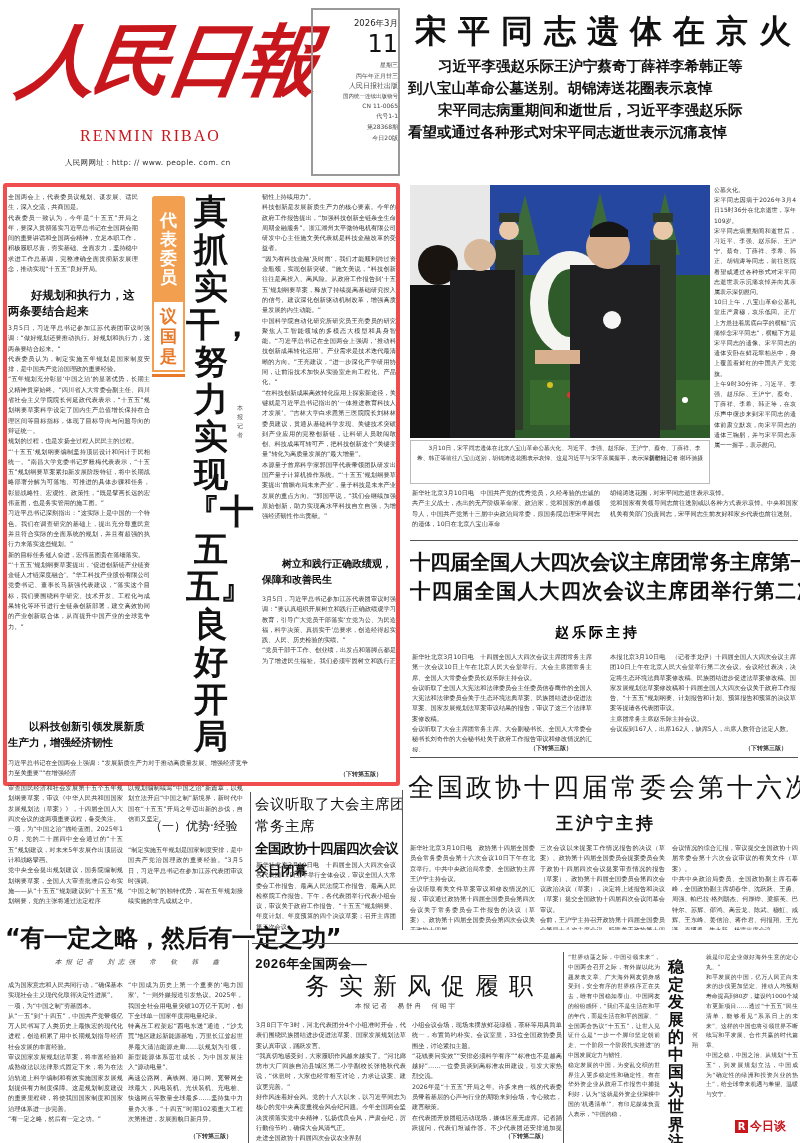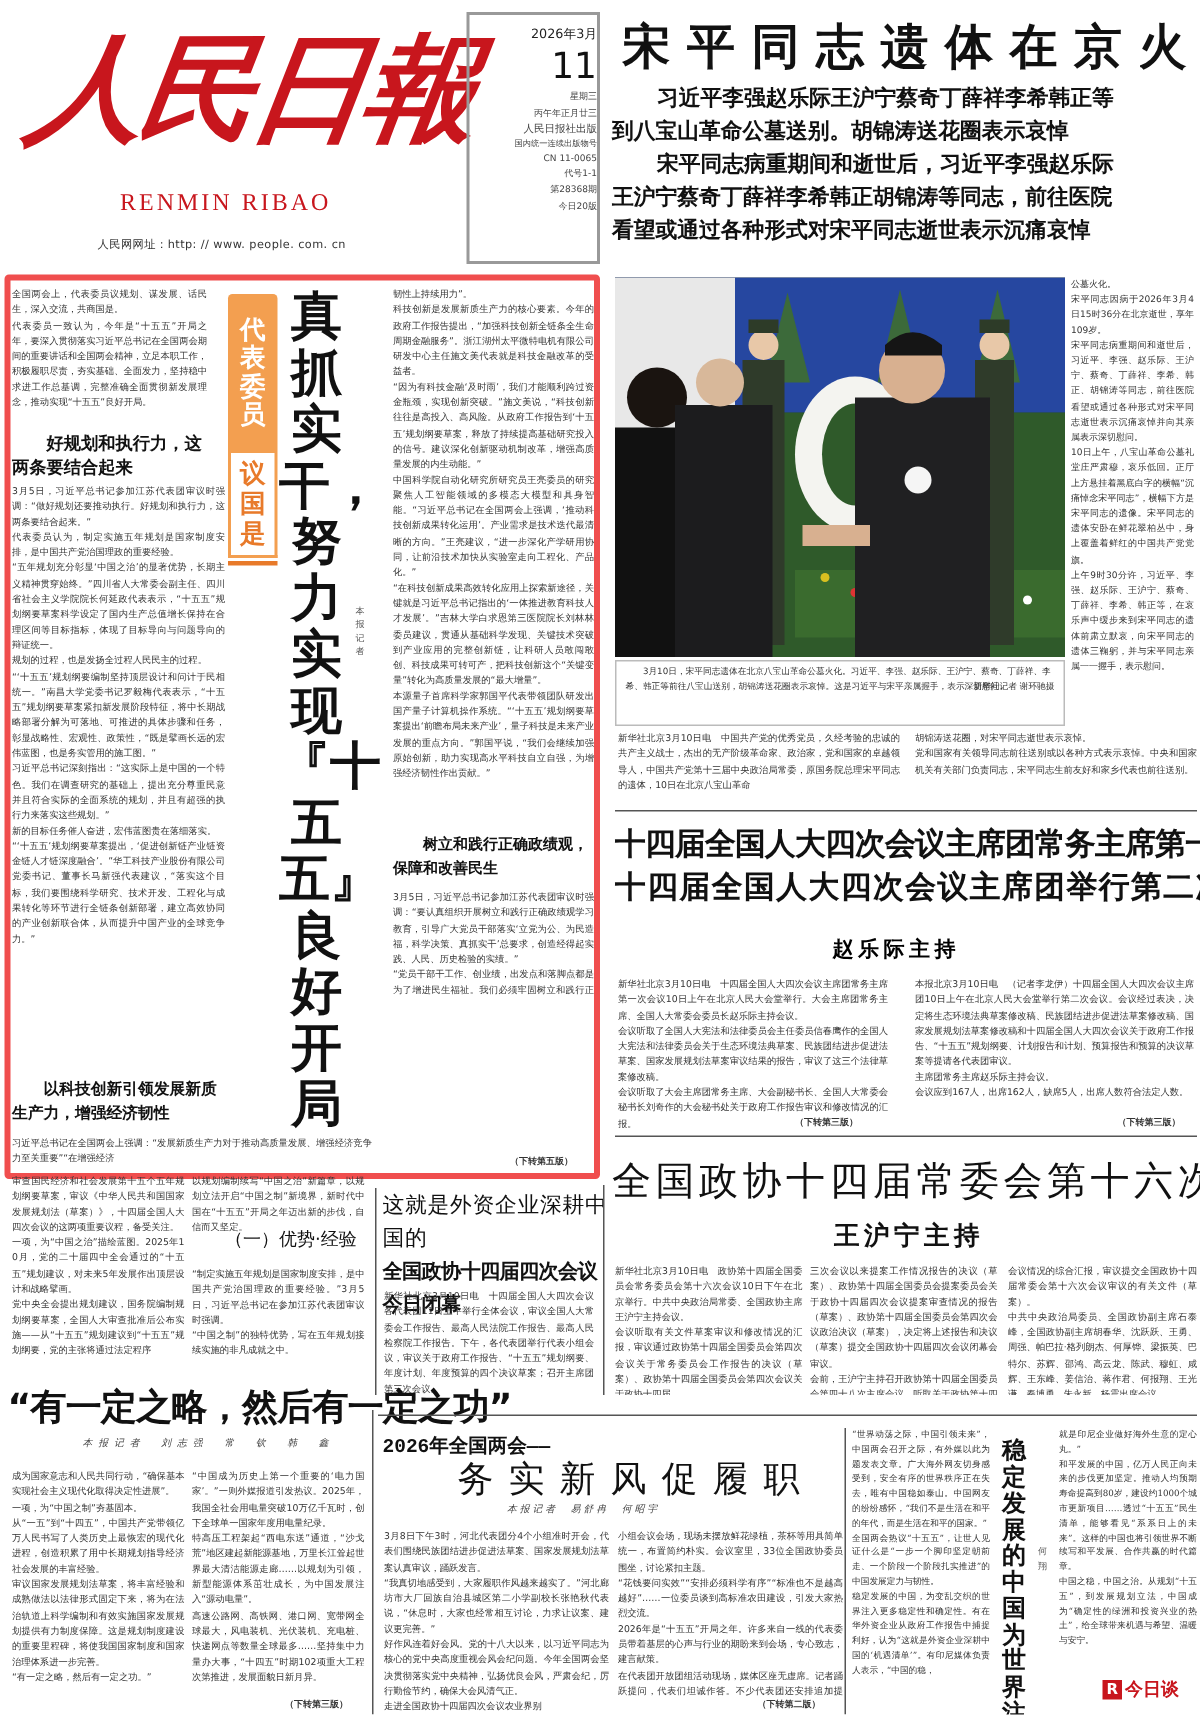--- a/index.html
+++ b/index.html
@@ -31,21 +31,21 @@
 .npc-title{left:410px;top:548px;width:390px;font-family:"DejaVu Serif",serif;font-size:20.5px;font-weight:bold;color:#111;line-height:29px;white-space:nowrap;letter-spacing:-.5px}
 .npc-sub{left:555px;top:624px;font-size:14px;font-weight:bold;color:#000000;letter-spacing:3px}
 .hr{height:1px;background:#555}
 .cppcc-title{left:408px;top:770px;font-family:"DejaVu Serif",serif;font-size:26px;color:#111;letter-spacing:3px;white-space:nowrap}
 .cppcc-sub{left:556px;top:812px;font-size:17px;font-weight:bold;color:#111;letter-spacing:3px}
 .mid-title{left:255px;top:793px;width:150px;font-size:14px;font-weight:bold;color:#111;line-height:22px;letter-spacing:.5px}
 .quote-title{left:5px;top:922px;font-size:24px;font-weight:bold;color:#111;white-space:nowrap;letter-spacing:-.5px}
 .quote-by{left:55px;top:958px;font-size:6.5px;color:#444;letter-spacing:4px;font-style:italic}
 .lh-pre{left:255px;top:955px;font-family:Liberation Mono, monospace;font-size:13px;font-weight:bold;color:#111}
 .lh-main{left:305px;top:970px;font-size:24px;color:#111;letter-spacing:10px;font-family:"DejaVu Serif",serif}
-.lh-by{left:338px;top:1002px;font-size:6.5px;color:#444;letter-spacing:2px;font-style:italic}
+.lh-by{left:355px;top:1002px;font-size:6.5px;color:#444;letter-spacing:2px;}
 .edit-title{left:668px;top:958px;width:20px;font-size:16px;font-weight:bold;color:#111;line-height:17.5px;font-family:"DejaVu Serif",serif}
 .edit-by{left:692px;top:1030px;width:8px;font-size:6px;color:#555;line-height:10px}
 .jrt{left:735px;top:1118px;font-size:12px;font-weight:bold;color:#c8161d}
 .jrt .r{display:inline-block;width:13px;height:13px;background:#c8161d;color:#fff;font-size:10px;line-height:13px;text-align:center;margin-right:2px;vertical-align:middle}
 .cont{text-align:right;font-size:6px;color:#333;font-weight:bold}
 .vline{width:1px;background:#555}
 </style>
 </head>
 <body>
 
@@ -66,21 +66,20 @@
   <div>代号1-1</div>
   <div>第28368期</div>
   <div>今日20版</div>
 </div>
 
 <div class="abs headline">宋平同志遗体在京火化</div>
 <div class="abs subhead">
   <p style="padding-left:30px">习近平李强赵乐际王沪宁蔡奇丁薛祥李希韩正等</p>
   <p>到八宝山革命公墓送别。胡锦涛送花圈表示哀悼</p>
   <p style="padding-left:30px">宋平同志病重期间和逝世后，习近平李强赵乐际</p>
-  <p>王沪宁蔡奇丁薛祥李希韩正胡锦涛等同志，前往医院</p>
   <p>看望或通过各种形式对宋平同志逝世表示沉痛哀悼</p>
 </div>
 
 <div class="abs photo">
   <svg width="300" height="253" viewBox="0 0 300 253">
     <rect width="300" height="253" fill="#1e3a78"></rect>
     <rect x="0" y="0" width="80" height="253" fill="#e8e8e8"></rect>
     <rect x="80" y="0" width="220" height="90" fill="#2647a0"></rect>
     <polygon points="115,10 130,70 100,70" fill="#3c6a3a"></polygon>
     <polygon points="190,8 205,70 175,70" fill="#3c6a3a"></polygon>
@@ -175,21 +174,21 @@
 “在科技创新成果高效转化应用上探索新途径，关键就是习近平总书记指出的‘一体推进教育科技人才发展’。”吉林大学白求恩第三医院院长刘林林委员建议，贯通从基础科学发现、关键技术突破到产业应用的完整创新链，让科研人员敢闯敢创、科技成果可转可产，把科技创新这个“关键变量”转化为高质量发展的“最大增量”。
 本源量子首席科学家郭国平代表带领团队研发出国产量子计算机操作系统。“‘十五五’规划纲要草案提出‘前瞻布局未来产业’，量子科技是未来产业发展的重点方向。”郭国平说，“我们会继续加强原始创新，助力实现高水平科技自立自强，为增强经济韧性作出贡献。”</div>
 <div class="abs section-h" style="left:262px;top:556px;width:134px;text-indent:2em;font-size:10px">树立和践行正确政绩观，保障和改善民生</div>
 <div class="abs txt" style="left:262px;top:594px;width:134px;height:72px;white-space:pre-line">3月5日，习近平总书记参加江苏代表团审议时强调：“要认真组织开展树立和践行正确政绩观学习教育，引导广大党员干部落实‘立党为公、为民造福，科学决策、真抓实干’总要求，创造经得起实践、人民、历史检验的实绩。”
 “党员干部干工作、创业绩，出发点和落脚点都是为了增进民生福祉。我们必须牢固树立和践行正确政绩观，以实干交出不负人民的答卷。”广西防城港市委书记黄江代表说，“我们要在县域经济高质量发展上争取新突破，努力打造边民富、边关美、边疆稳、边防固的口岸城市。”
 贵州省赫章县人民政府党组成员、副县长付庆梅代表说，“习近平总书记反复强调‘真抓实干’。我们要扎扎实实开展工作，立足山水资源，强化龙头带动，注人科技动能，助力乡村全面振兴。”</div>
 <div class="abs cont" style="left:340px;top:770px">（下转第五版）</div>
 
 <div class="abs vline" style="left:250px;top:792px;height:138px"></div>
 <div class="abs mid-title">
-  <div style="font-weight:normal;font-size:14.5px">这就是外资企业深耕中国的</div>
+  <div style="font-weight:normal;font-size:14.5px">会议听取了大会主席团常务主席</div>
   <div style="font-size:13.5px;letter-spacing:-.5px">全国政协十四届四次会议今日闭幕</div>
 </div>
 <div class="abs txt" style="left:256px;top:860px;width:140px;height:70px;white-space:pre-line">新华社北京3月10日电　十四届全国人大四次会议各代表团11日上午举行全体会议，审议全国人大常委会工作报告、最高人民法院工作报告、最高人民检察院工作报告。下午，各代表团举行代表小组会议，审议关于政府工作报告、“十五五”规划纲要、年度计划、年度预算的四个决议草案；召开主席团第三次会议。
 11日上午，全国政协十四届四次会议在人民大会堂举行闭幕会。</div>
 <div class="abs vline" style="left:402px;top:790px;height:140px"></div>
 
 <div class="abs txt" style="left:8px;top:783px;width:115px;height:127px;white-space:pre-line">审查国民经济和社会发展第十五个五年规划纲要草案，审议《中华人民共和国国家发展规划法（草案）》，十四届全国人大四次会议的这两项重要议程，备受关注。
 一项，为“中国之治”描绘蓝图。2025年10月，党的二十届四中全会通过的“十五五”规划建议，对未来5年发展作出顶层设计和战略擘画。
 党中央全会提出规划建议，国务院编制规划纲要草案，全国人大审查批准后公布实施——从“十五五”规划建议到“十五五”规划纲要，党的主张将通过法定程序</div>
 <div class="abs txt" style="left:128px;top:783px;width:115px;height:50px;white-space:pre-line">以规划编制续写“中国之治”新篇章，以规划立法开启“中国之制”新境界，新时代中国在“十五五”开局之年迈出新的步伐，自信而又坚定。</div>

